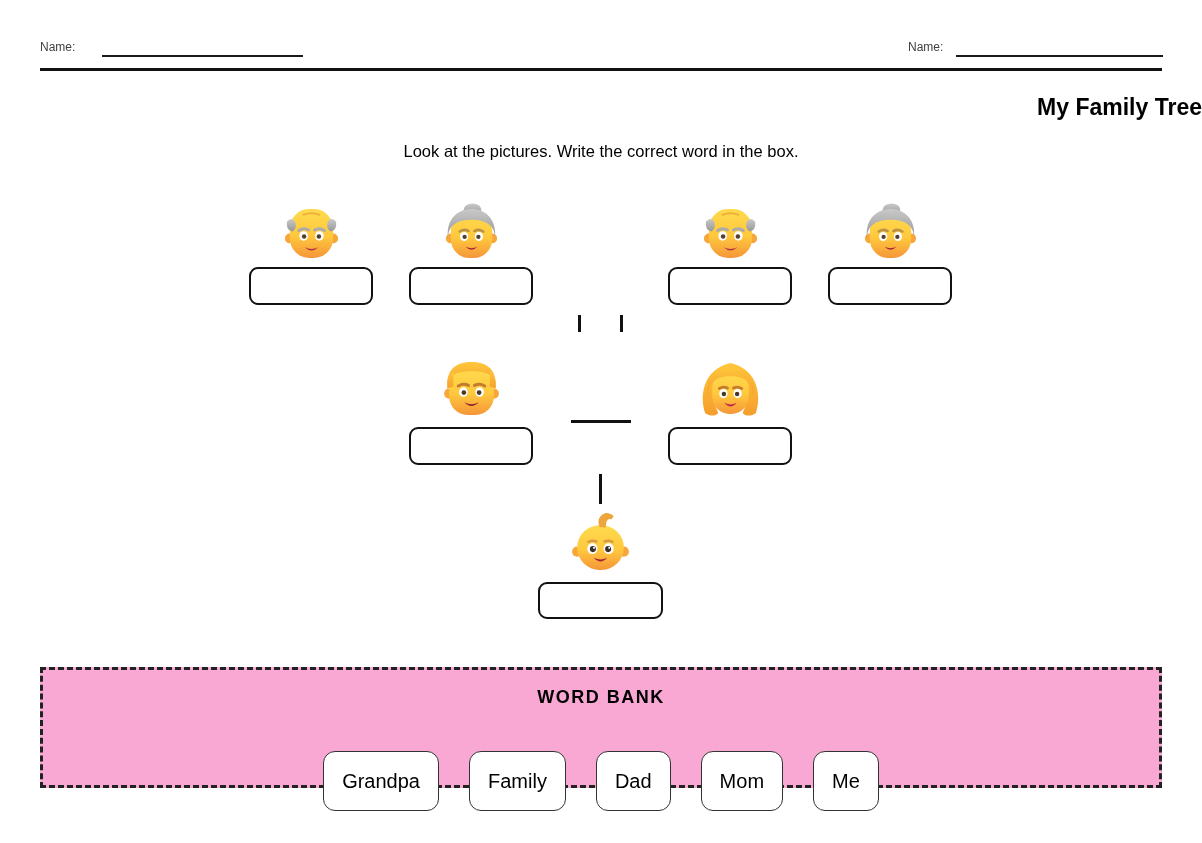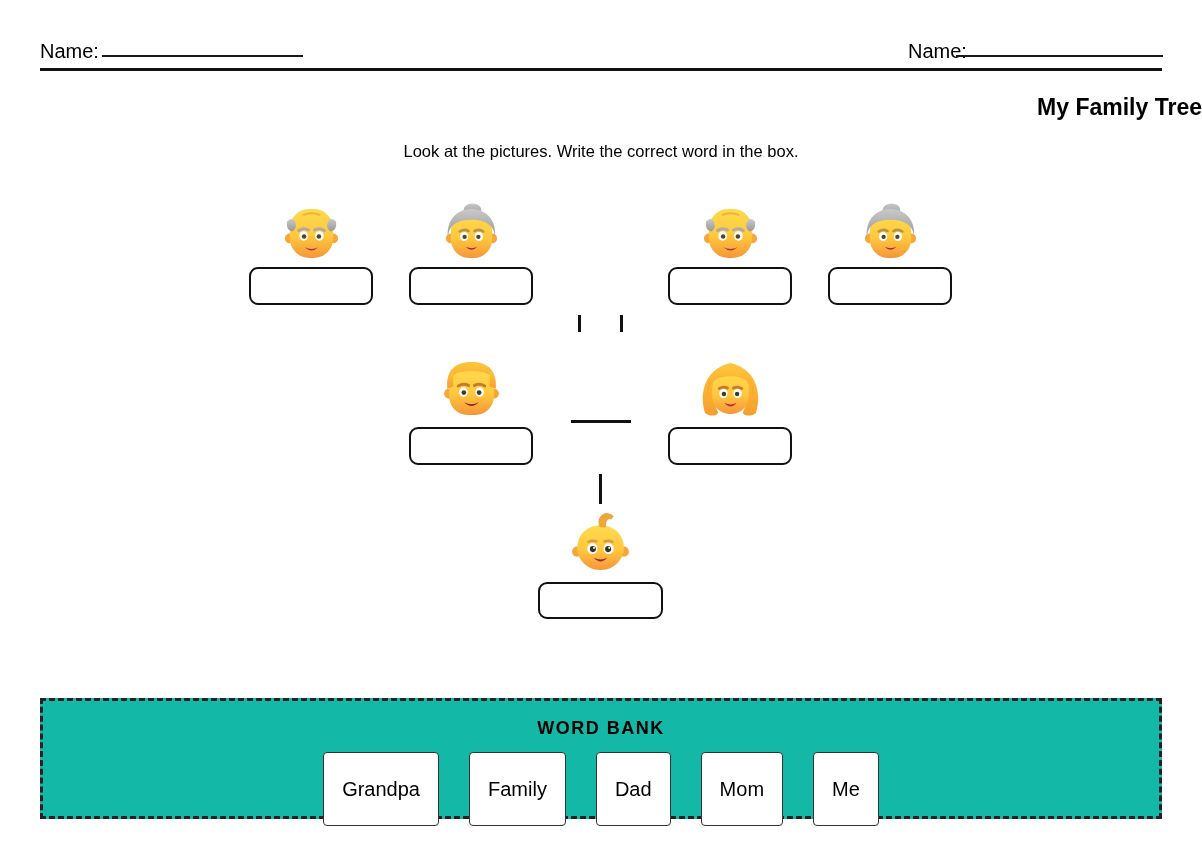--- a/index.html
+++ b/index.html
@@ -1,21 +1,21 @@
 <!DOCTYPE html>
 <html><head>
 <meta charset="utf-8">
 <style>
   * { margin:0; padding:0; box-sizing:border-box; }
   html,body { background:#ffffff; }
   body { font-family:"Liberation Sans", sans-serif; color:#000; }
   .page { position:relative; width:1202px; height:843px; background:#fff; overflow:hidden; }
 
   
-  .hdr-label { position:absolute; font-size:20px; color:#000000; }
+  .hdr-label { position:absolute; font-size:12px; color:#404040; }
   .name-label { left:40px; top:40px; }
   .date-label { left:908px; top:40px; }
   .write-line { position:absolute; border-bottom:2px solid #1a1a1a; height:18px; }
   .name-line { left:102px; top:39px; width:201px; }
   .date-line { left:956px; top:39px; width:207px; }
   .hdr-rule { position:absolute; left:40px; top:68px; width:1122px; height:3px; background:#111; }
 
   
   .title { position:absolute; left:0; top:94px; width:100%; text-align:right;
            font-size:23px; font-weight:bold; }
@@ -39,27 +39,27 @@
   .n5 { left:409px; } .n6 { left:668px; } .n7 { left:538px; }
 
   
   .conn { position:absolute; background:#111; }
   .conn-v1 { left:578px; top:315px; width:3px; height:17px; }
   .conn-v2 { left:620px; top:315px; width:3px; height:17px; }
   .conn-h  { left:571px; top:420px; width:60px; height:3px; }
   .conn-v3 { left:599px; top:474px; width:3px; height:30px; }
 
   
-  .word-bank { position:absolute; left:40px; top:698px; width:1122px; height:121px;
-               border:3px dashed #222; background:#14b8a6; }
+  .word-bank { position:absolute; left:40px; top:667px; width:1122px; height:121px;
+               border:3px dashed #222; background:#f9a8d4; }
   .word-bank-title { margin-top:17px; text-align:center; font-size:18px; font-weight:bold;
                      letter-spacing:1.5px; }
   .chips { margin-top:13px; display:flex; justify-content:center; gap:30px; }
-  .chip { border:1.5px solid #333; border-radius:4px; padding:23px 18px; font-size:20px;
-          background:#fff; line-height:26px; }
+  .chip { border:1.5px solid #333; border-radius:12px; padding:16px 18px; font-size:20px;
+          background:#fff; line-height:26px;margin-top:30px; }
 
   .hidden-defs { position:absolute; width:0; height:0; overflow:hidden; }
 </style>
 </head>
 <body>
 
 <svg class="hidden-defs" aria-hidden="true">
   <defs>
     <linearGradient id="skin" x1="0" y1="0" x2="0" y2="1">
       <stop offset="0%" stop-color="#FFDA4E"></stop>

